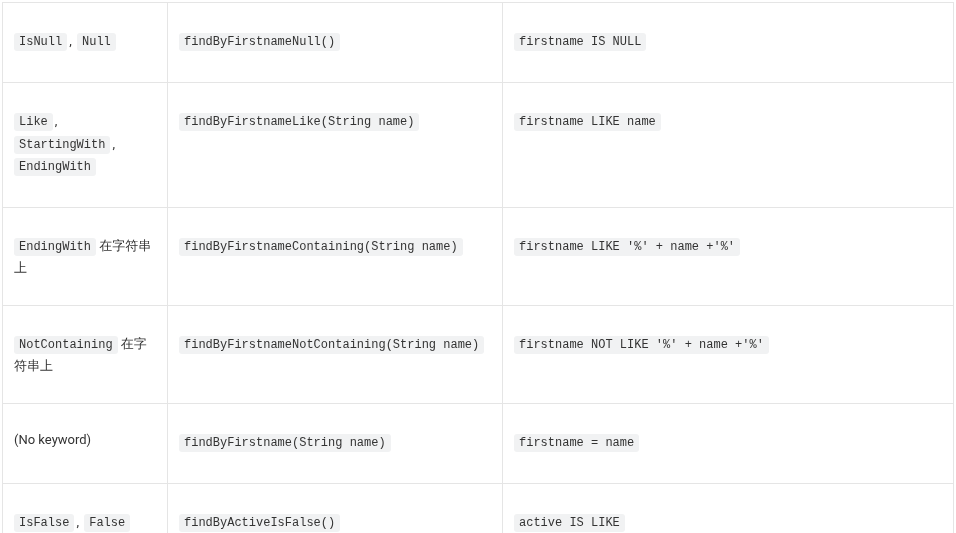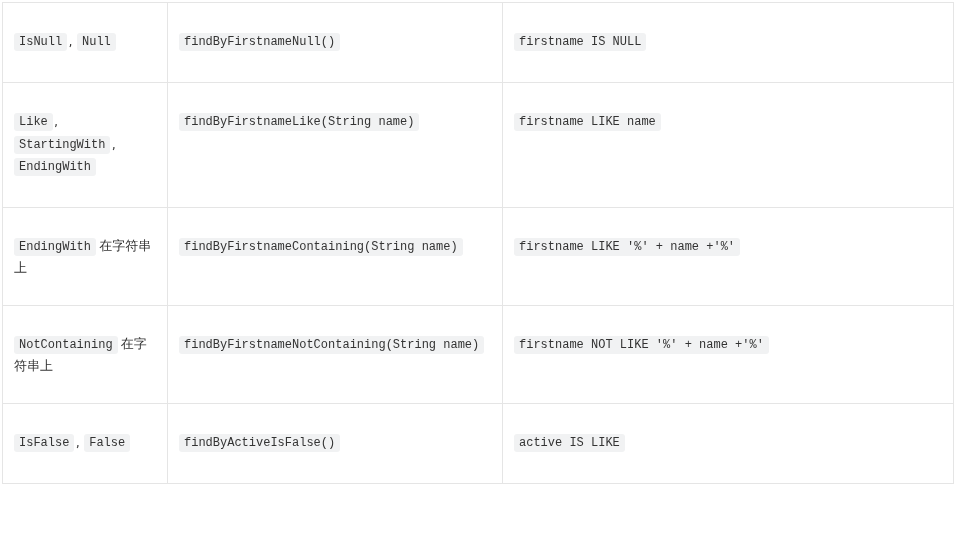--- a/index.html
+++ b/index.html
@@ -75,18 +75,23 @@
         <td class="col-keyword"><code>EndingWith</code><span class="plain"> 在字符串上</span></td>
         <td class="col-sample"><code>findByFirstnameContaining(String name)</code></td>
         <td class="col-snippet"><code>firstname LIKE '%' + name +'%'</code></td>
       </tr>
       <tr>
         <td class="col-keyword"><code>NotContaining</code><span class="plain"> 在字符串上</span></td>
         <td class="col-sample"><code>findByFirstnameNotContaining(String name)</code></td>
         <td class="col-snippet"><code>firstname NOT LIKE '%' + name +'%'</code></td>
       </tr>
       <tr>
+        <td class="col-keyword"><span class="plain">(No keyword)</span></td>
+        <td class="col-sample"><code>findByFirstname(String name)</code></td>
+        <td class="col-snippet"><code>firstname = name</code></td>
+      </tr>
+      <tr>
         <td class="col-keyword"><code>IsFalse</code><span class="sep">, </span><code>False</code></td>
         <td class="col-sample"><code>findByActiveIsFalse()</code></td>
         <td class="col-snippet"><code>active IS LIKE</code></td>
       </tr>
     </tbody>
 </table>
 
 </body></html>

